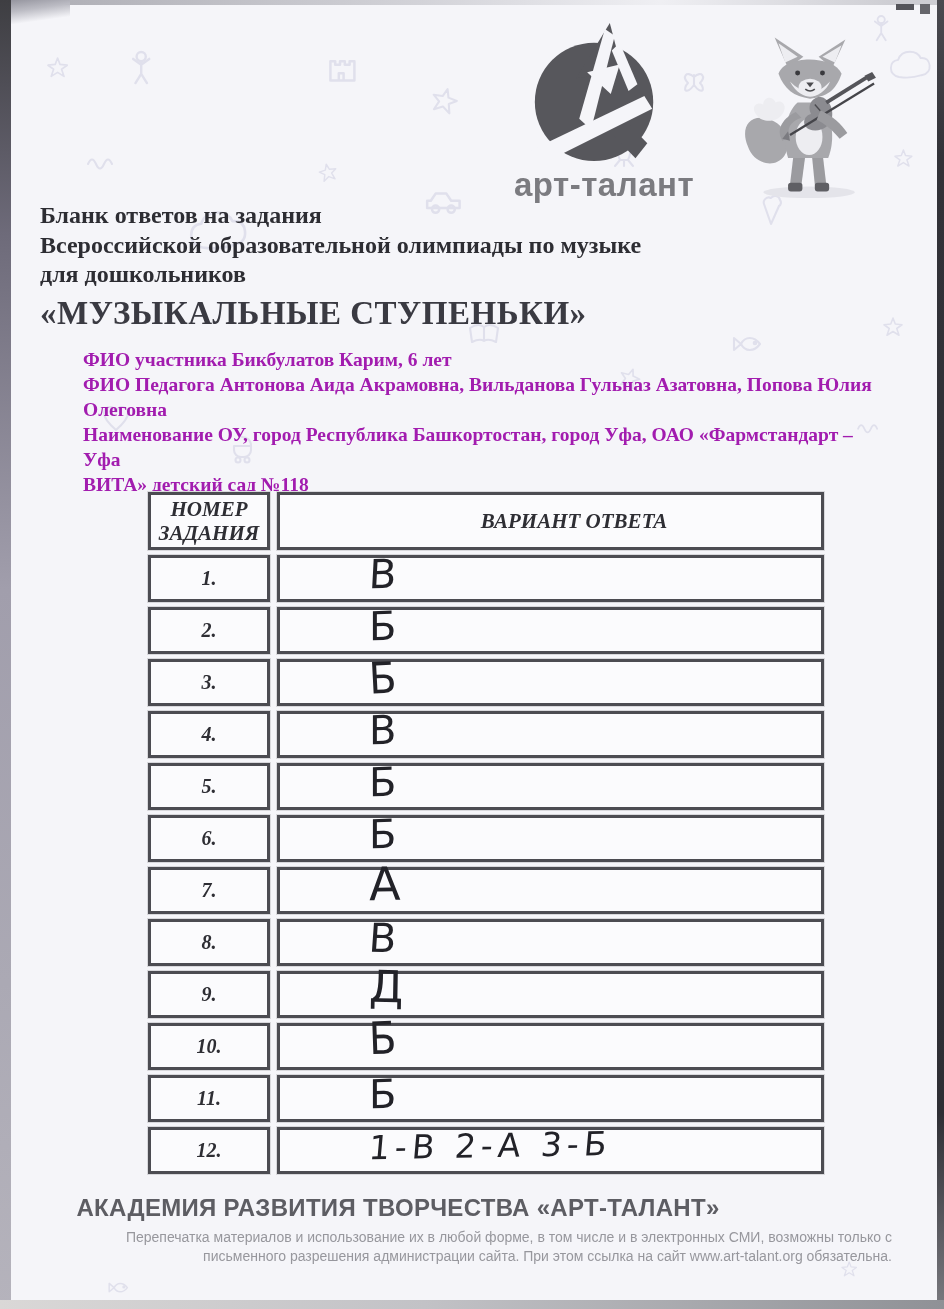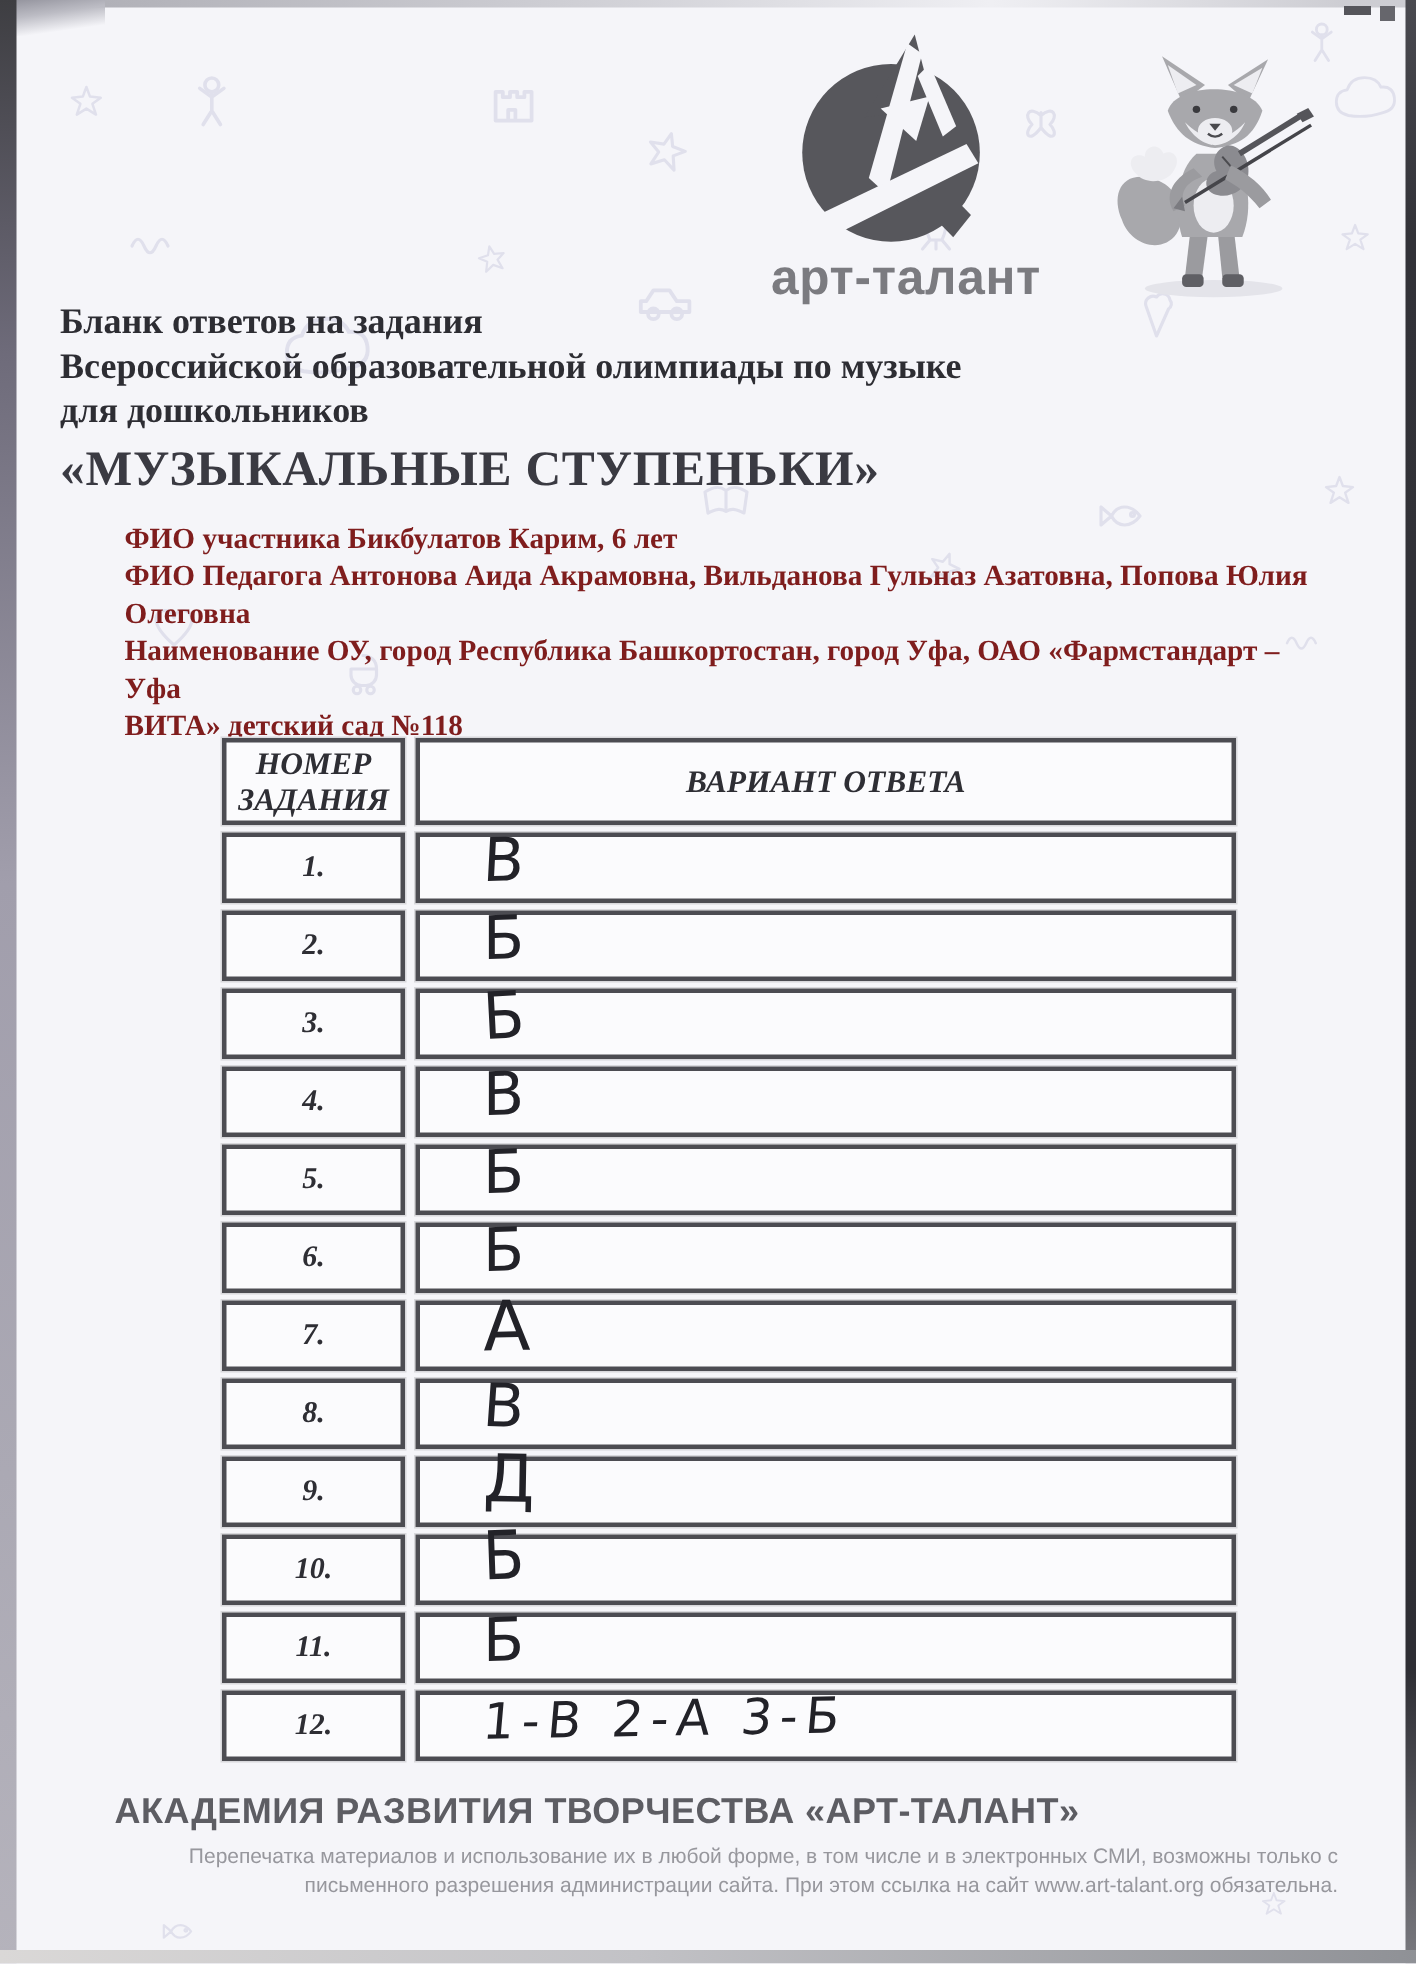--- a/index.html
+++ b/index.html
@@ -37,31 +37,31 @@
   .fox-svg { position:absolute; left:733px; top:28px; width:156px; height:172px; }
 
   
   .titleblock { position:absolute; left:40px; top:201px; width:864px; text-align:left;
                 color:#2d2d33; font-weight:bold; }
   .titleblock .tl { font-size:24px; line-height:29.5px; }
   .olymp { font-size:33px; line-height:40px; margin-top:3px; color:#3a3a42; letter-spacing:.5px; }
 
   
   .participant { position:absolute; left:83px; top:347px; width:805px;
-                 font-size:19.5px; font-weight:bold; line-height:25px; color:#7f1d1d; }
+                 font-size:19.5px; font-weight:bold; line-height:25px; color:#a21caf; }
 
   
   .atable { position:absolute; left:148px; top:492px; width:676px;
             display:flex; flex-direction:column; gap:5px; }
   .rowwrap { display:flex; flex-direction:column; gap:5px; }
   .row  { display:flex; gap:7px; }
   .cell { border:3px solid #4c4c52; background:#fbfbfd; box-sizing:border-box;
           box-shadow:0 0 0 1px #d8d8dc; }
   .c1 { width:122px; display:flex; flex-direction:column; align-items:center; justify-content:center; }
-  .c2 { flex:1; display:flex; align-items:center; justify-content:flex-start; }
+  .c2 { flex:1; display:flex; align-items:center; justify-content:flex-start;padding-left:47px; }
   .thead .cell { height:58px; }
   .th { font-style:italic; font-weight:bold; font-size:21px; line-height:24px; color:#2e2e34; }
   .c2.th { justify-content:center; }
   .trow .cell { height:47px; }
   .num { font-style:italic; font-weight:bold; font-size:20px; color:#2e2e34; }
 
   .answer {
     font-family:"DejaVu Sans", sans-serif;
     font-size:40px; line-height:38px; color:#222228;
     margin-left:42px; margin-top:-10px;

